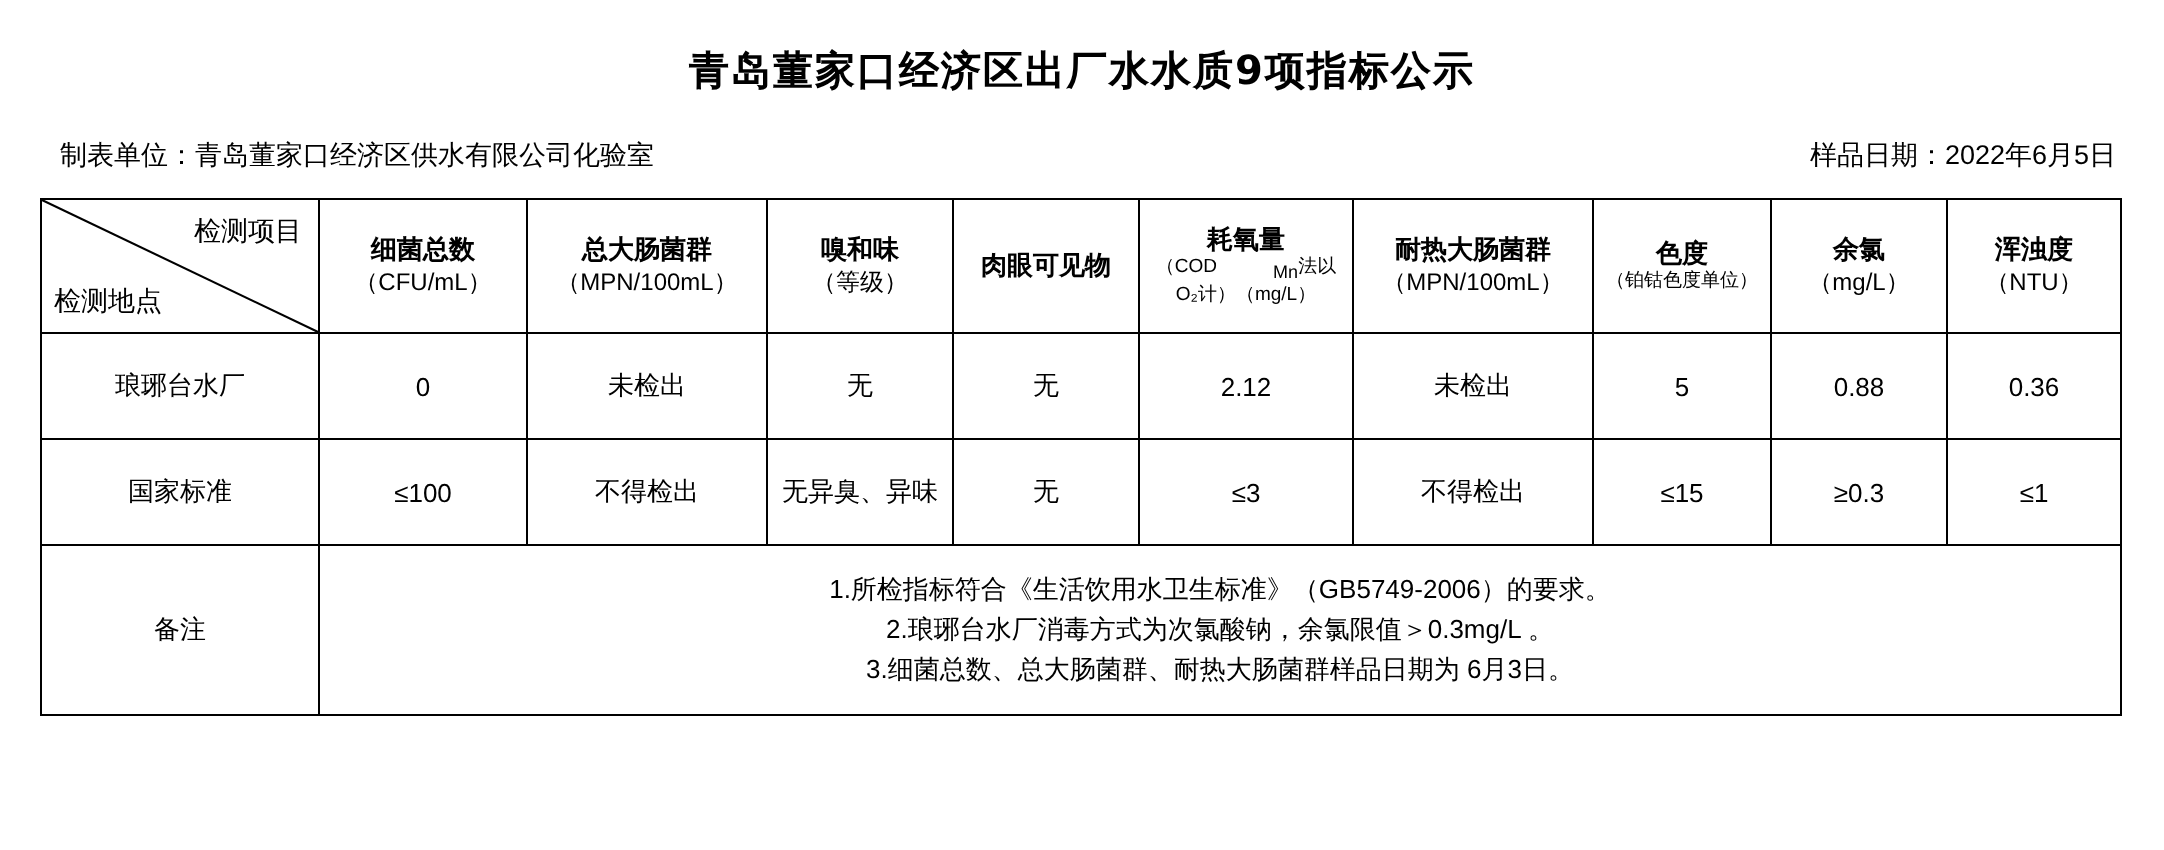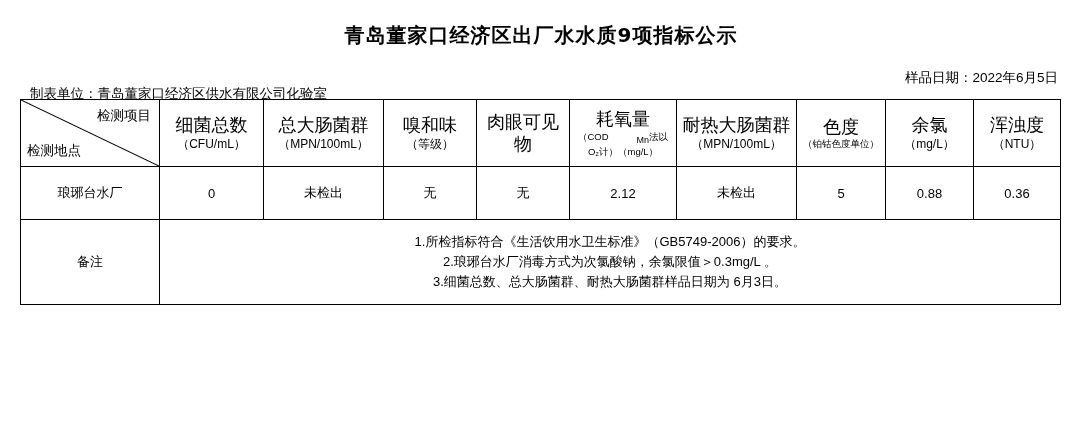--- a/index.html
+++ b/index.html
@@ -30,21 +30,21 @@
   }
   .meta-row {
     position: relative;
     margin: 20px 22px 10px 30px;
     height: 20px;
     font-size: 13.5px;
   }
   .meta-left {
     position: absolute;
     left: 0;
-    top: 16px;
+    top: 0;
     white-space: nowrap;
     text-align: right;
   }
   .meta-right {
     position: absolute;
     right: 2px;
     top: 0;
     white-space: nowrap;
   }
   table.main {
@@ -58,21 +58,22 @@
     text-align: center;
     vertical-align: middle;
     font-size: 13px;
     padding: 2px 3px;
   }
   .hdr-cell {
     height: 62px;
     line-height: 1.25;
   }
   .hdr-cell .l1 {
-    font-size: 18px;
+    font-size: 13px;
+    font-weight: bold;
   }
   .hdr-cell .l2 {
     font-size: 12px;
   }
   .hdr-cell .l3 {
     font-size: 9.5px;
   }
   .corner {
     position: relative;
     height: 62px;
@@ -220,20 +221,32 @@
         <td>未检出</td>
         <td>无</td>
         <td>无</td>
         <td>2.12</td>
         <td>未检出</td>
         <td>5</td>
         <td>0.88</td>
         <td>0.36</td>
       </tr>
 
+      <tr class="data-row">
+        <td>国家标准</td>
+        <td>≤100</td>
+        <td>不得检出</td>
+        <td class="small">无异臭、异味</td>
+        <td>无</td>
+        <td>≤3</td>
+        <td>不得检出</td>
+        <td>≤15</td>
+        <td>≥0.3</td>
+        <td>≤1</td>
+      </tr>
 
       <tr>
         <td class="remark-label">备注</td>
         <td class="remark-body" colspan="9">
           <div>1.所检指标符合《生活饮用水卫生标准》（GB5749-2006）的要求。</div>
           <div>2.琅琊台水厂消毒方式为次氯酸钠，余氯限值＞0.3mg/L 。</div>
           <div>3.细菌总数、总大肠菌群、耐热大肠菌群样品日期为 6月3日。</div>
         </td>
       </tr>
     </tbody>

